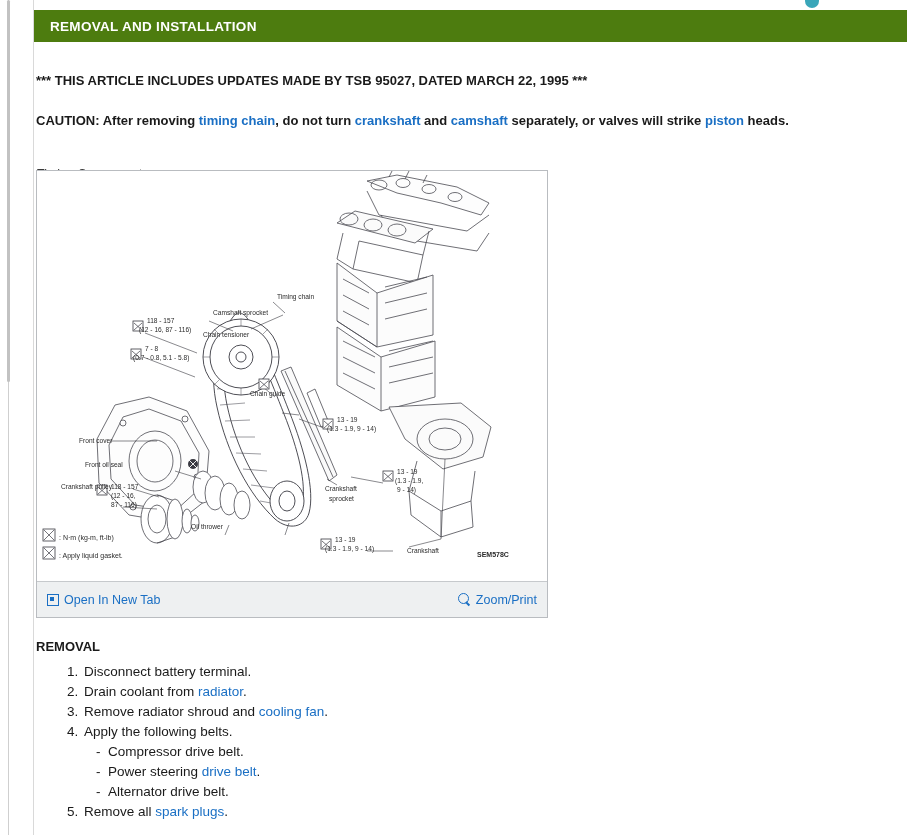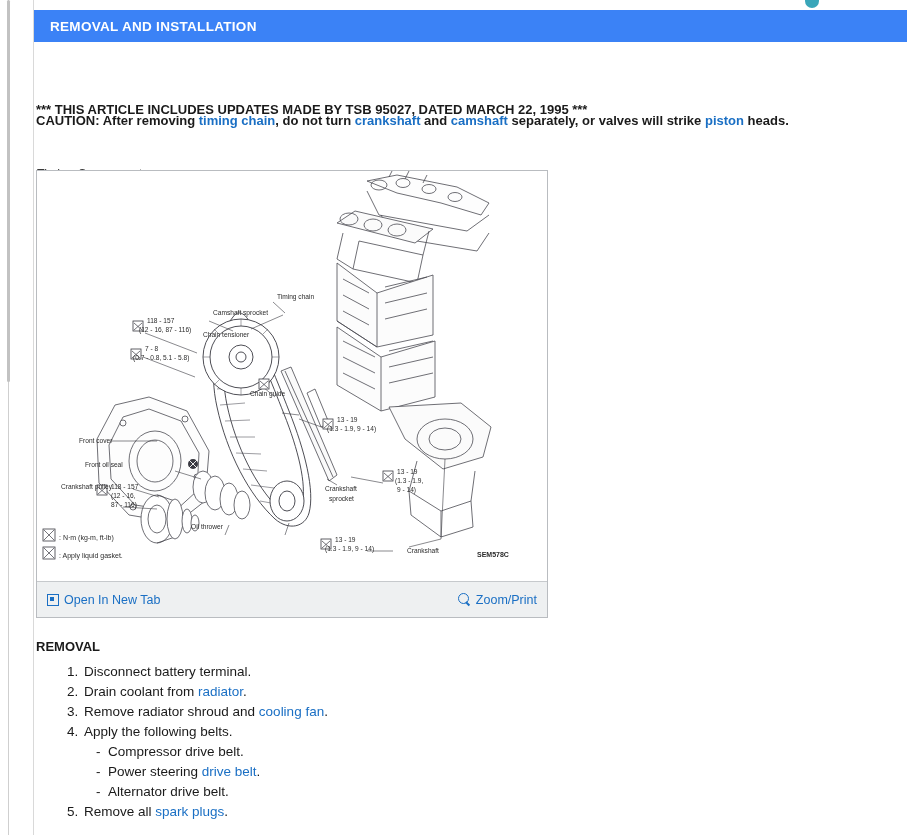--- a/index.html
+++ b/index.html
@@ -49,21 +49,21 @@
     right: 88px; top: -6px;
     width: 14px; height: 14px;
     border-radius: 50%;
     background: #3aa6b9;
   }
   
   .section-header {
     position: absolute;
     left: 34px; top: 10px;
     width: 873px; height: 32px;
-    background: #3b82f6;
+    background: #4d7c0f;
     display: flex;
     align-items: center;
   }
   .section-header .title {
     color: #ffffff;
     font-size: 13.5px;
     font-weight: bold;
     letter-spacing: 0.3px;
     padding-left: 16px;
   }
@@ -74,21 +74,20 @@
     height: 793px;
     background: #ffffff;
     padding: 0;
   }
   .tsb-note {
     position: absolute;
     left: 2px; top: 31px;
     font-size: 13px;
     font-weight: bold;
     color: #1a1a1a;
-    margin-top: 29px;
   }
   .caution {
     position: absolute;
     left: 2px; top: 71px;
     font-size: 13px;
     font-weight: bold;
     color: #1a1a1a;
     white-space: nowrap;
     text-align: right;
   }

